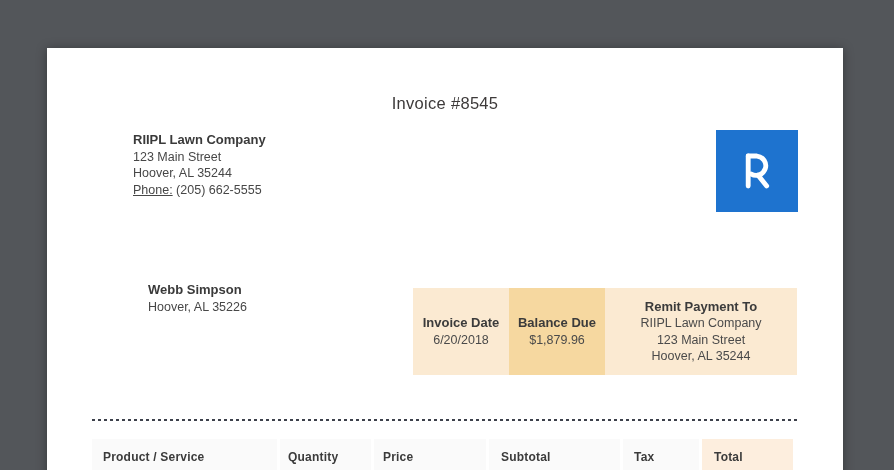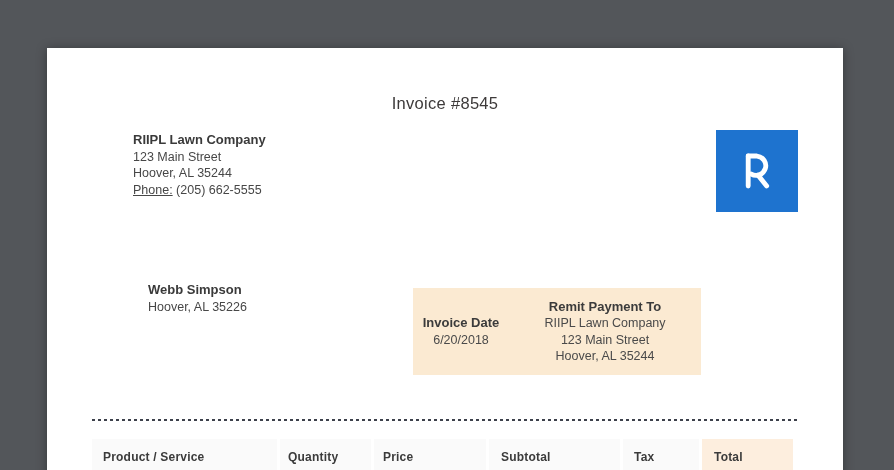--- a/index.html
+++ b/index.html
@@ -150,20 +150,24 @@
     <div class="customer-block">
       <div class="name">Webb Simpson</div>
       <div>Hoover, AL 35226</div>
     </div>
 
     <div class="summary-row">
       <div class="summary-box box-light box-date">
         <div class="label">Invoice Date</div>
         <div>6/20/2018</div>
       </div>
+      <div class="summary-box box-dark box-balance">
+        <div class="label">Balance Due</div>
+        <div>$1,879.96</div>
+      </div>
       <div class="summary-box box-light box-remit">
         <div class="label">Remit Payment To</div>
         <div>RIIPL Lawn Company</div>
         <div>123 Main Street</div>
         <div>Hoover, AL 35244</div>
       </div>
     </div>
 
     <div class="dashed-divider"></div>
 

